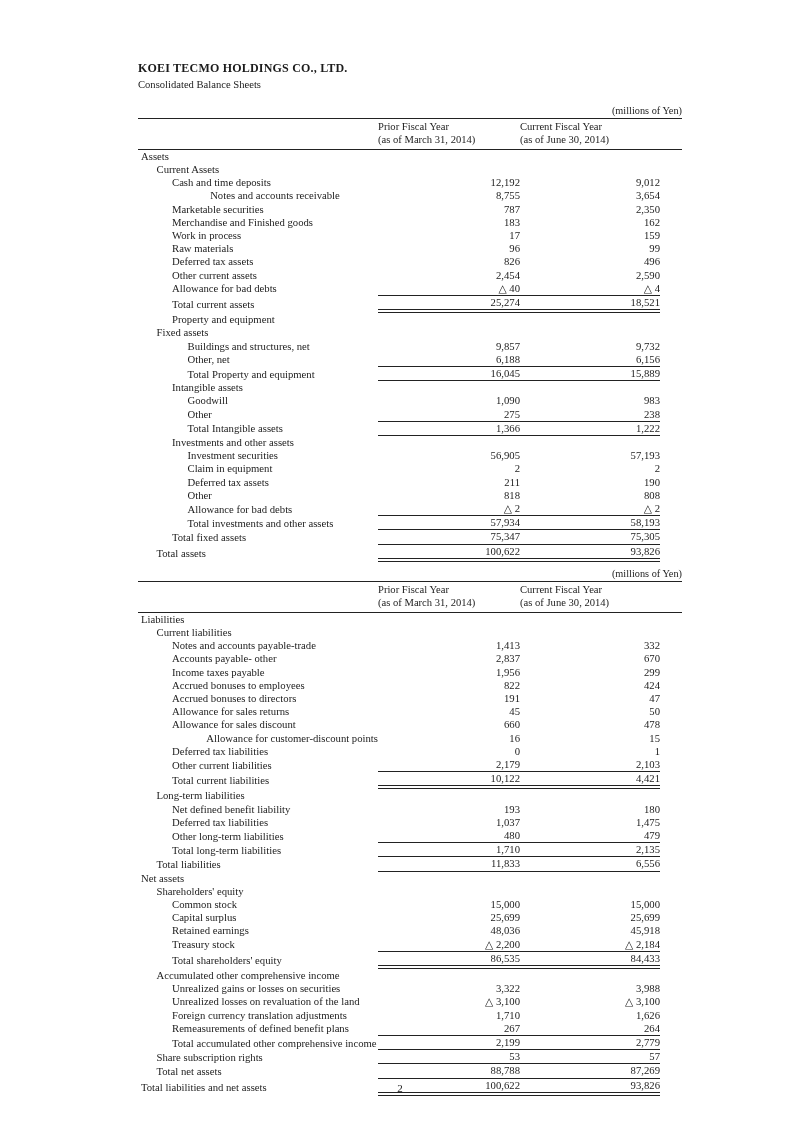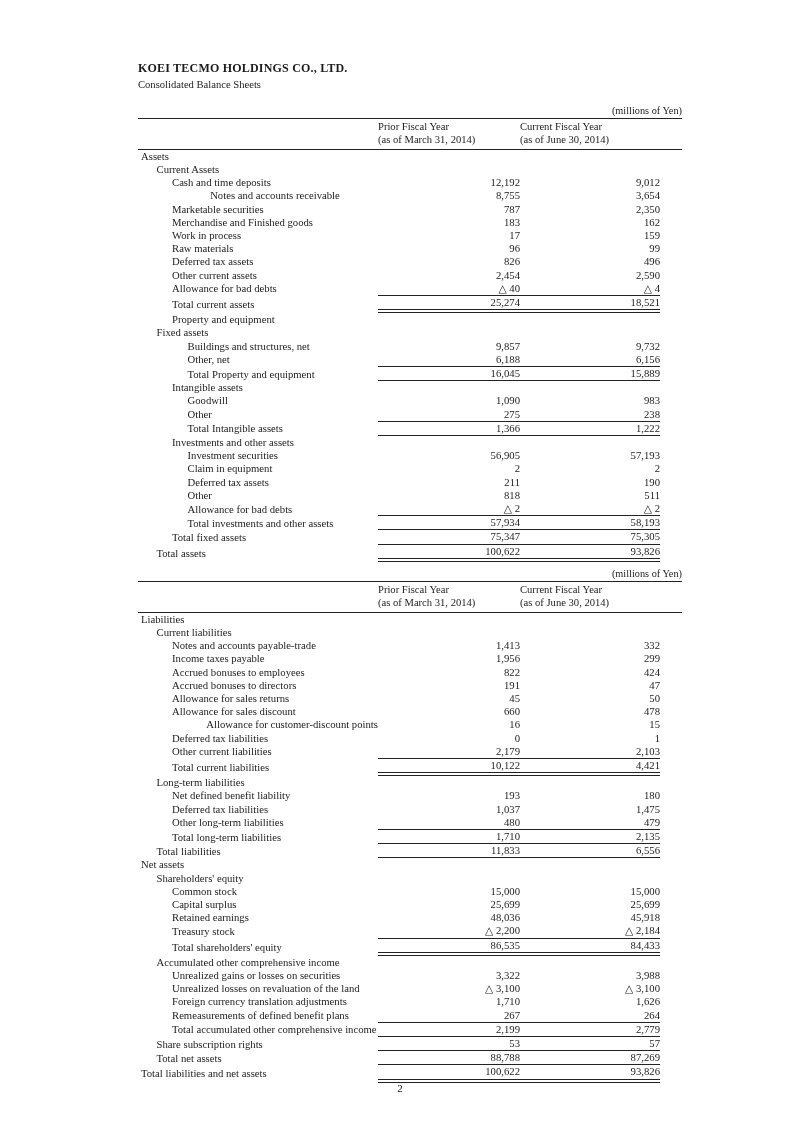--- a/index.html
+++ b/index.html
@@ -285,21 +285,21 @@
           <tr>
             <td class="label" style="padding-left: 49.5px;">Deferred tax assets</td>
             <td class="num">211</td>
             <td class="num">190</td>
             <td class="pad"></td>
           </tr>
 
           <tr>
             <td class="label" style="padding-left: 49.5px;">Other</td>
             <td class="num">818</td>
-            <td class="num">511</td>
+            <td class="num">808</td>
             <td class="pad"></td>
           </tr>
 
           <tr>
             <td class="label" style="padding-left: 49.5px;">Allowance for bad debts</td>
             <td class="num">△ 2</td>
             <td class="num">△ 2</td>
             <td class="pad"></td>
           </tr>
 
@@ -366,20 +366,26 @@
             <td class="pad"></td>
           </tr>
 
           <tr>
             <td class="label" style="padding-left: 34px;">Notes and accounts payable-trade</td>
             <td class="num">1,413</td>
             <td class="num">332</td>
             <td class="pad"></td>
           </tr>
 
+          <tr>
+            <td class="label" style="padding-left: 34px;">Accounts payable- other</td>
+            <td class="num">2,837</td>
+            <td class="num">670</td>
+            <td class="pad"></td>
+          </tr>
 
           <tr>
             <td class="label" style="padding-left: 34px;">Income taxes payable</td>
             <td class="num">1,956</td>
             <td class="num">299</td>
             <td class="pad"></td>
           </tr>
 
           <tr>
             <td class="label" style="padding-left: 34px;">Accrued bonuses to employees</td>

